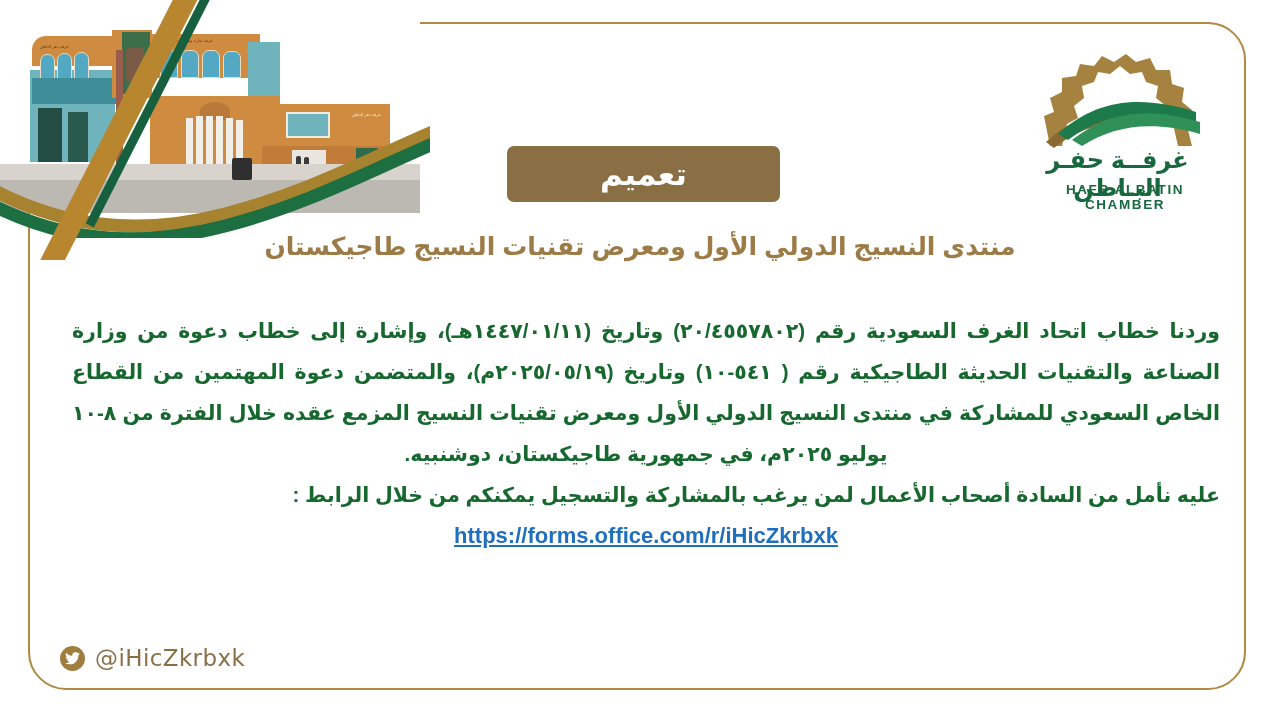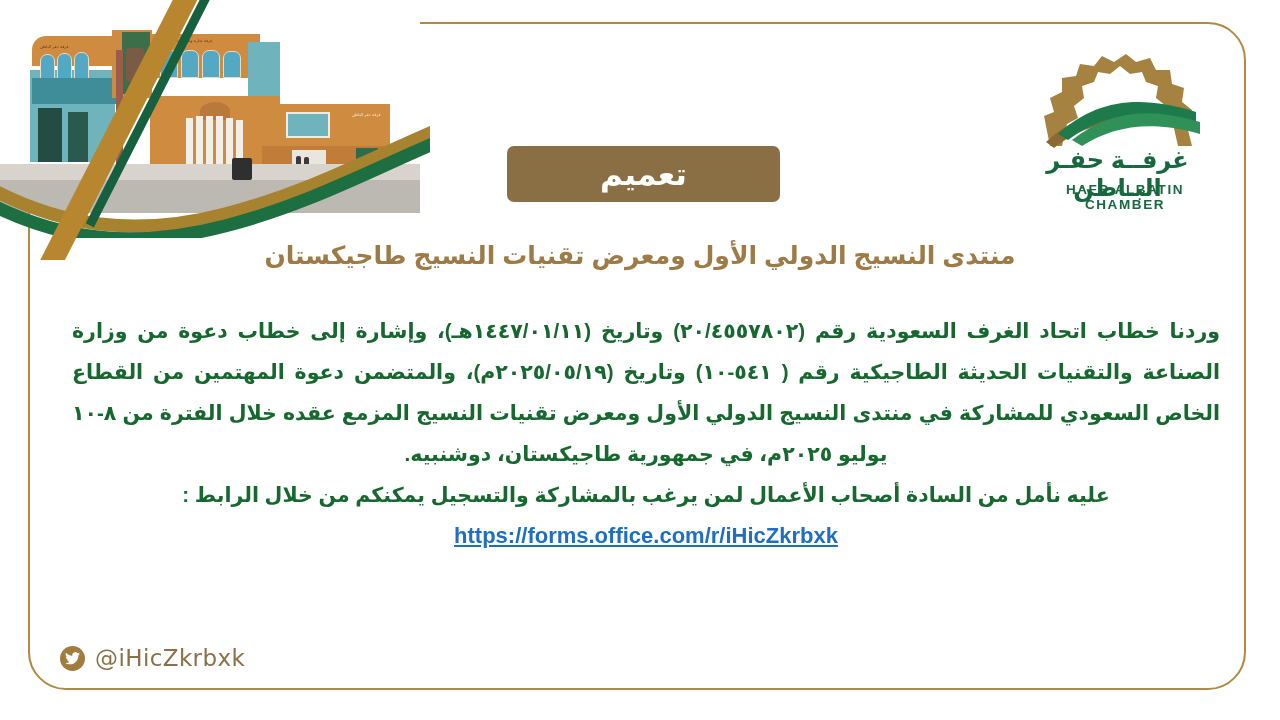--- a/index.html
+++ b/index.html
@@ -148,38 +148,37 @@
   .title {
     position: absolute;
     left: 64px;
     right: 64px;
     top: 232px;
     text-align: center;
     color: #9d7b47;
     font-size: 25px;
     font-weight: bold;
     direction: rtl;
-    margin-top: 9px;
   }
 
   
   .body-block {
     position: absolute;
     left: 72px;
     right: 60px;
     top: 310px;
     direction: rtl;
     text-align: justify;
     color: #16682f;
     font-size: 20.5px;
     font-weight: bold;
     line-height: 41px;
   }
   .body-block p { margin: 0; }
-  .p-center { text-align: center; }
+  .p-center { text-align: right; }
   .p-just { text-align: justify; text-align-last: center; }
   .link-line { text-align: center; margin-top: 2px; }
   .link {
     color: #1f6fbe;
     font-size: 22px;
     font-weight: bold;
     direction: ltr;
     display: inline-block;
     font-family: "Liberation Sans", sans-serif;
   }

